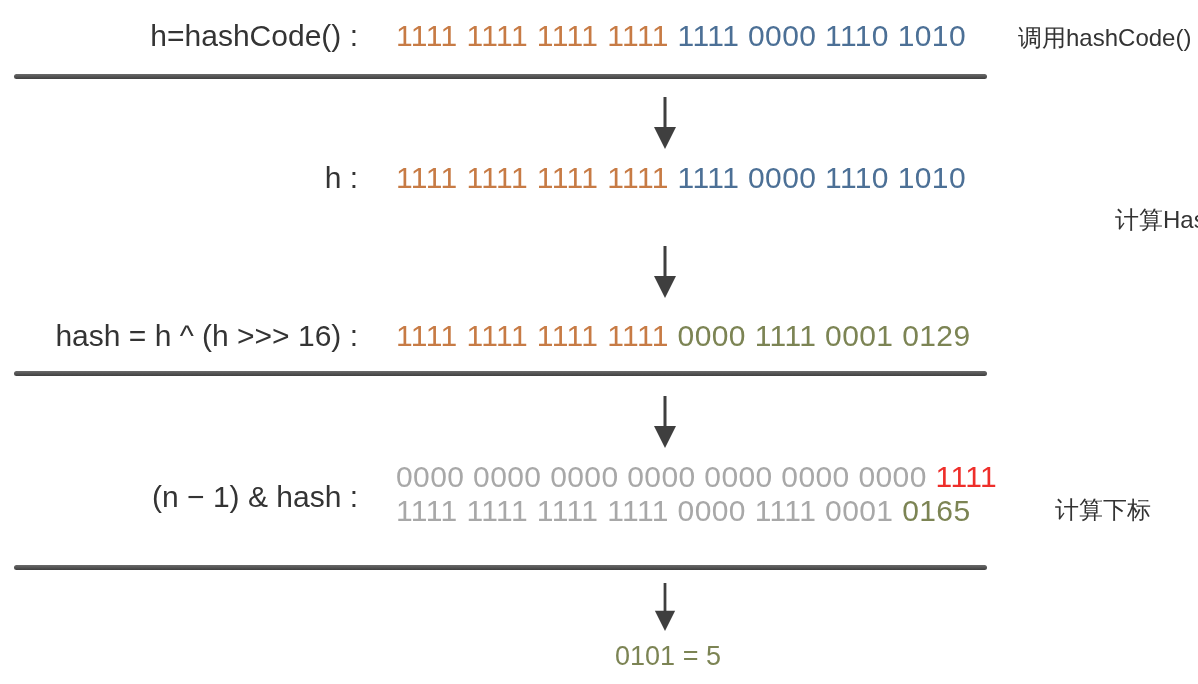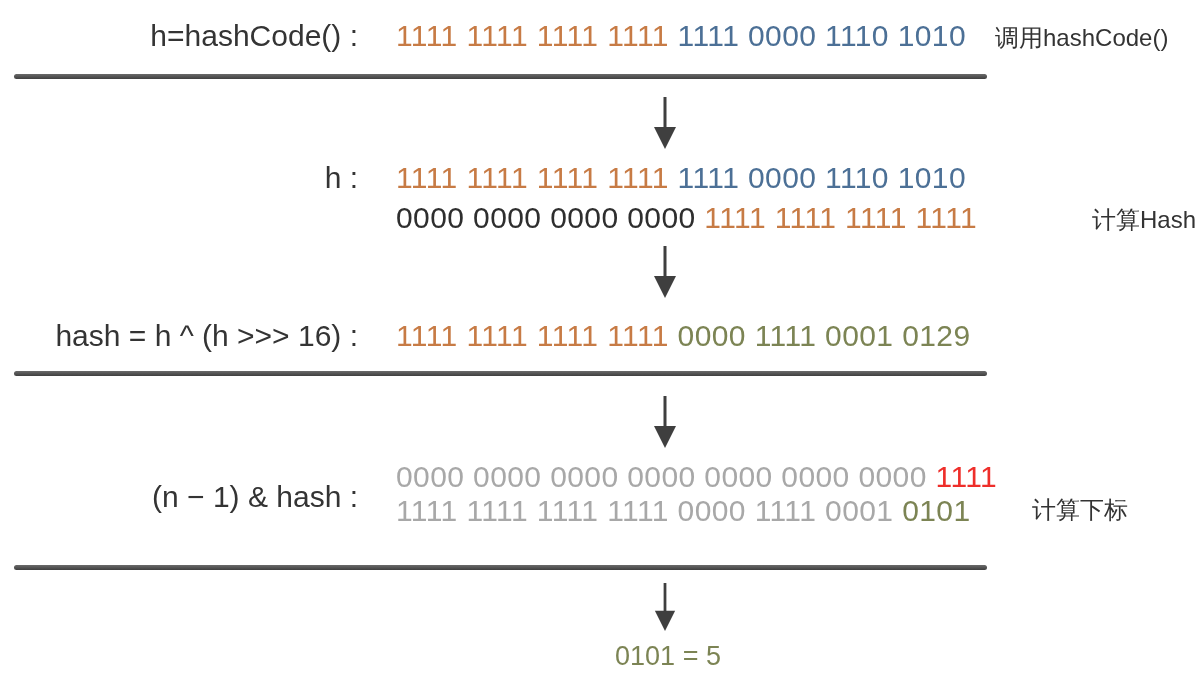--- a/index.html
+++ b/index.html
@@ -30,20 +30,21 @@
     line-height: 40px;
     white-space: pre;
     letter-spacing: 0.4px;
   }
   .annotation {
     position: absolute;
     font-size: 24px;
     line-height: 36px;
     color: #333333;
     white-space: pre;
+    margin-left: 23px;
   }
   .divider {
     position: absolute;
     left: 14px;
     width: 973px;
     height: 5px;
     border-radius: 3px;
     background: linear-gradient(#6a6a6a, #3f3f3f);
   }
   .down-arrow {
@@ -74,42 +75,41 @@
   <div class="divider" style="top:74px"></div>
 
   <svg class="down-arrow" style="top:97px" viewBox="0 0 26 52">
     <rect x="11.5" y="0" width="3" height="32" fill="#3f3f3f"></rect>
     <polygon points="2,30 24,30 13,52" fill="#3f3f3f"></polygon>
   </svg>
 
   <div class="row-label" style="top:158px">h :</div>
   <div class="binary-row" style="top:158px"><span style="color: rgb(199, 123, 69);">1111 1111 1111 1111</span> <span style="color: rgb(76, 112, 150);">1111 0000 1110 1010</span></div>
 
-  <div class="binary-row" style="top:198px"><span style="color: rgb(46, 46, 46);">0000 0000 0000 0000</span> <span style="color: rgb(199, 123, 69);">1111 1111 1111 1111</span></div>
 
   <div class="annotation" style="left:1092px; top:202px">计算Hash</div>
 
   <svg class="down-arrow" style="top:246px" viewBox="0 0 26 52">
     <rect x="11.5" y="0" width="3" height="32" fill="#3f3f3f"></rect>
     <polygon points="2,30 24,30 13,52" fill="#3f3f3f"></polygon>
   </svg>
 
   <div class="row-label" style="top:316px">hash = h ^ (h &gt;&gt;&gt; 16) :</div>
   <div class="binary-row" style="top:316px"><span style="color: rgb(199, 123, 69);">1111 1111 1111 1111</span> <span style="color: rgb(124, 132, 84);">0000 1111 0001 0129</span></div>
 
   <div class="divider" style="top:371px"></div>
 
   <svg class="down-arrow" style="top:396px" viewBox="0 0 26 52">
     <rect x="11.5" y="0" width="3" height="32" fill="#3f3f3f"></rect>
     <polygon points="2,30 24,30 13,52" fill="#3f3f3f"></polygon>
   </svg>
 
   <div class="row-label" style="top:477px">(n − 1) &amp; hash :</div>
   <div class="binary-row" style="top:460px; line-height:34px"><span style="color: rgb(168, 168, 168);">0000 0000 0000 0000 0000 0000 0000</span> <span style="color: rgb(238, 46, 42);">1111</span></div>
-  <div class="binary-row" style="top:494px; line-height:34px"><span style="color: rgb(168, 168, 168);">1111 1111 1111 1111 0000 1111 0001</span> <span style="color: rgb(124, 132, 84);">0101</span></div>
+  <div class="binary-row" style="top:494px; line-height:34px"><span style="color: rgb(168, 168, 168);">1111 1111 1111 1111 0000 1111 0001</span> <span style="color: rgb(124, 132, 84);">0165</span></div>
 
   <div class="annotation" style="left:1032px; top:492px">计算下标</div>
 
   <div class="divider" style="top:565px"></div>
 
   <svg class="down-arrow" style="top:583px; height:48px" viewBox="0 0 26 52">
     <rect x="11.5" y="0" width="3" height="32" fill="#3f3f3f"></rect>
     <polygon points="2,30 24,30 13,52" fill="#3f3f3f"></polygon>
   </svg>
 

